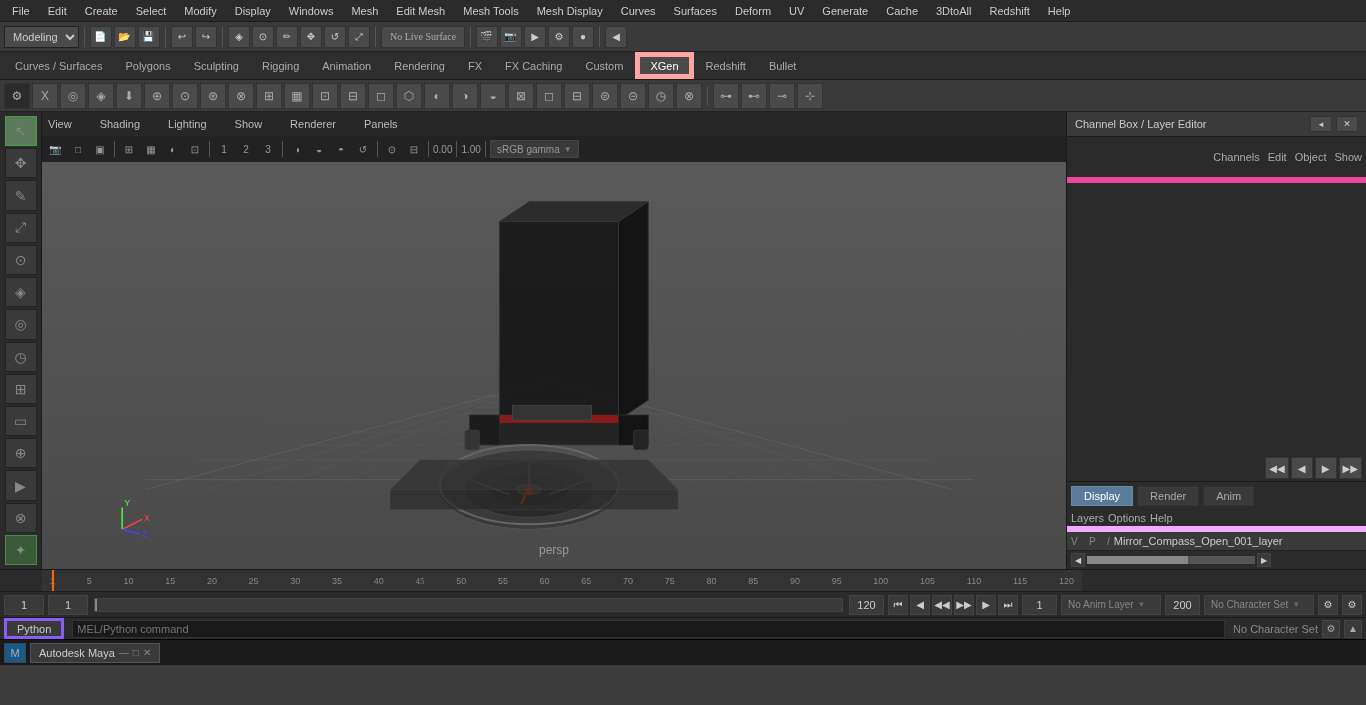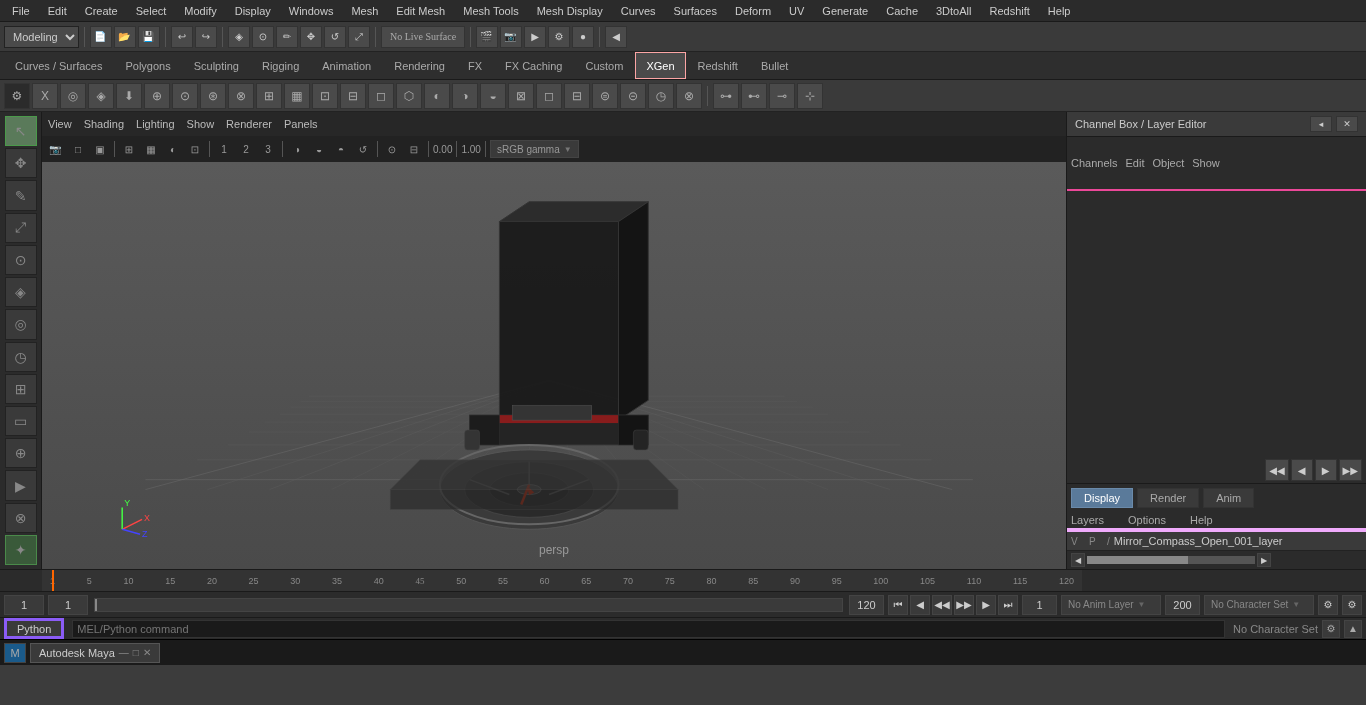--- a/index.html
+++ b/index.html
@@ -96,21 +96,21 @@
       font-size: 11px;
       color: #aaa;
       cursor: pointer;
       display: flex;
       align-items: center;
       border: 1px solid transparent;
     }
     .mode-tab.active {
       background: #4a4a4a;
       color: #fff;
-      border: 1px solid #fca5a5;
+      border: 5px solid #fca5a5;
     }
 
     
     #icon-toolbar {
       background: #3a3a3a;
       height: 32px;
       display: flex;
       align-items: center;
       padding: 0 4px;
       gap: 2px;
@@ -170,21 +170,21 @@
     #viewport-header {
       position: absolute;
       top: 0;
       left: 0;
       right: 0;
       height: 24px;
       background: rgba(30,30,30,0.8);
       display: flex;
       align-items: center;
       padding: 0 6px;
-      gap: 12px;
+      gap: 28px;
       z-index: 10;
     }
     .vp-menu {
       font-size: 11px;
       color: #bbb;
       cursor: pointer;
     }
 
     #viewport-toolbar {
       position: absolute;
@@ -262,23 +262,24 @@
       align-items: center;
       justify-content: space-between;
       border-bottom: 1px solid #1a1a1a;
     }
     #channel-box-header span {
       font-size: 11px;
       color: #ccc;
     }
     #channel-box-menu {
       display: flex;
-      padding: 20px 4px;
+      padding: 14px 4px;
       gap: 8px;
-      border-bottom: 2px solid #ec4899;
+      border-bottom: 6px solid #ec4899;
+      justify-content: flex-end;
     }
     .cb-menu {
       font-size: 11px;
       color: #aaa;
       cursor: pointer;
     }
     #display-render-anim-tabs {
       display: flex;
       padding: 4px;
       gap: 4px;
@@ -293,22 +294,22 @@
       background: #3a3a3a;
     }
     .dra-tab.active {
       background: #5a7a9a;
       color: #fff;
       border-color: #6a8aaa;
     }
     #layers-options {
       display: flex;
       padding: 2px 4px;
-      gap: 24px;
-      border-bottom: 4px solid #f0abfc;
+      gap: 4px;
+      border-bottom: 6px solid #f0abfc;
     }
     .lo-item { font-size: 11px; color: #aaa; cursor: pointer; }
     #layer-row {
       display: flex;
       align-items: center;
       padding: 3px 4px;
       gap: 4px;
       background: #3a3a3a;
       border-bottom: 1px solid #222;
     }

